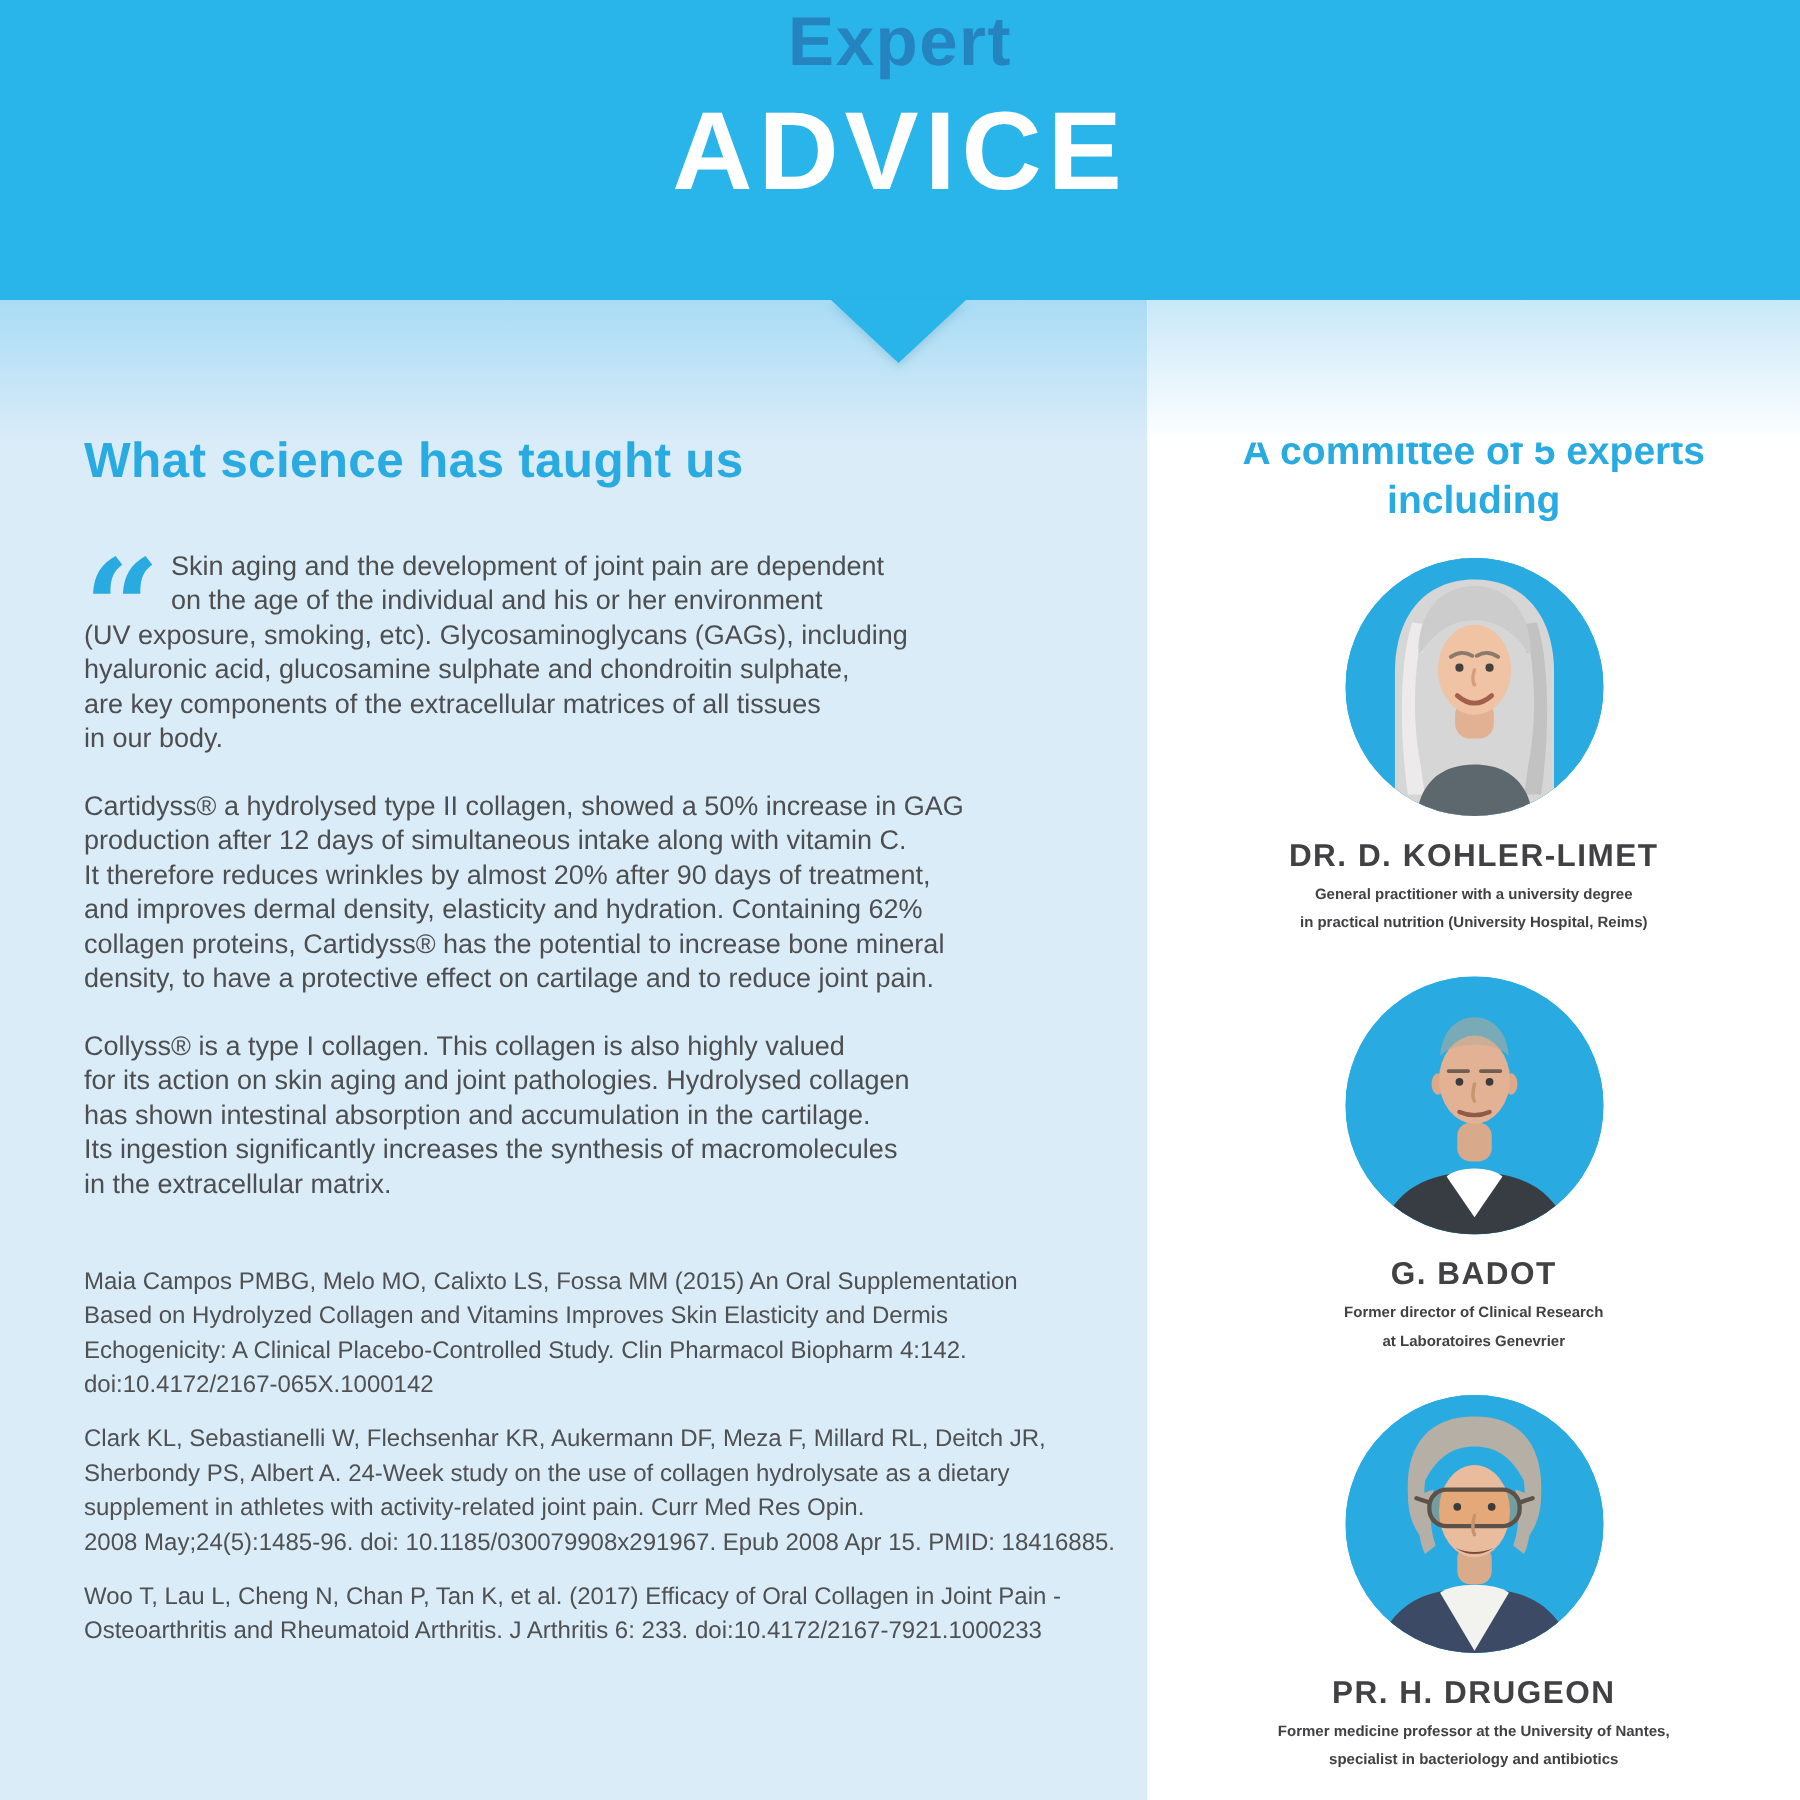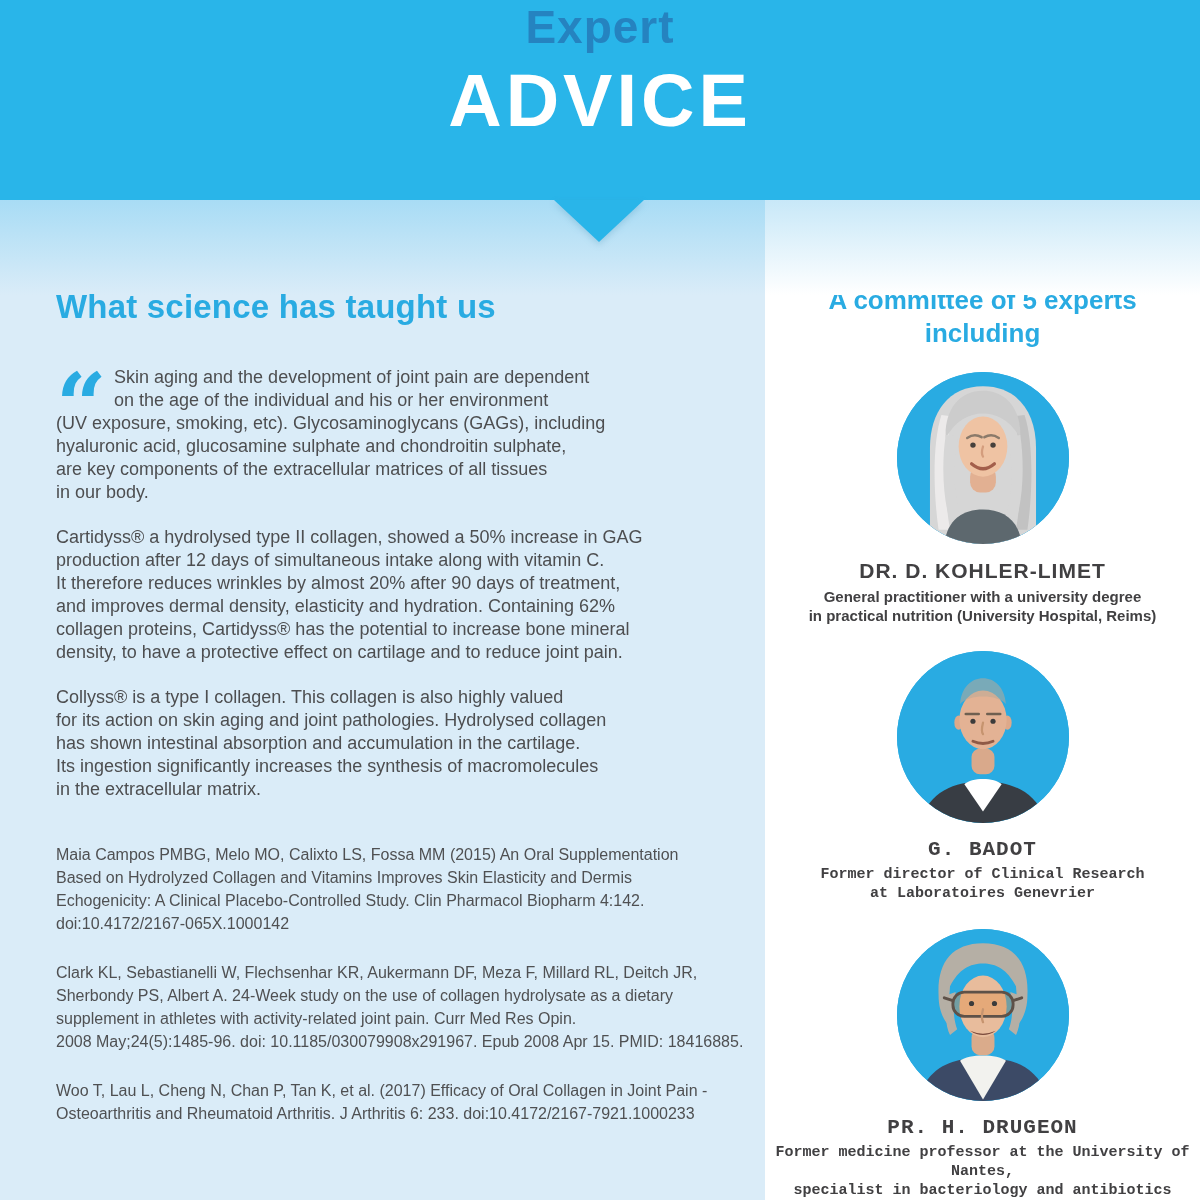--- a/index.html
+++ b/index.html
@@ -112,53 +112,53 @@
   }
 
   .ref {
     width:710px;
     font-size:16px;
     line-height:23px;
     white-space:pre-line;
     color:#4f5052;
   }
   .ref-first { margin-top:42px; }
-  .ref-next  { margin-top:26px; }
+  .ref-next  { margin-top:13px; }
 
   
   .committee-heading {
     margin-top:84px;
     font-size:26px;
     line-height:33px;
     font-weight:bold;
     color:#29abe2;
     white-space:pre-line;
   }
   .expert-card { margin-top:22px; }
-  .expert-card + .expert-card { margin-top:26px;font-family:Liberation Mono, monospace; }
+  .expert-card + .expert-card { margin-top:26px; }
 
   .avatar {
     width:172px; height:172px;
     margin:0 auto;
     border-radius:50%;
     overflow:hidden;
     background:#29abe2;
   }
   .avatar svg { display:block; width:100%; height:100%; }
 
   .expert-name {
     margin-top:15px;
     font-size:21px;
     font-weight:bold;
     letter-spacing:1px;
     color:#414042;
   }
   .expert-desc {
     margin-top:4px;
-    font-size:15px;
+    font-size:10px;
     line-height:19px;
     font-weight:bold;
     white-space:pre-line;
     color:#414042;
   }
 </style>
 </head>
 <body>
 
 <header class="banner">

